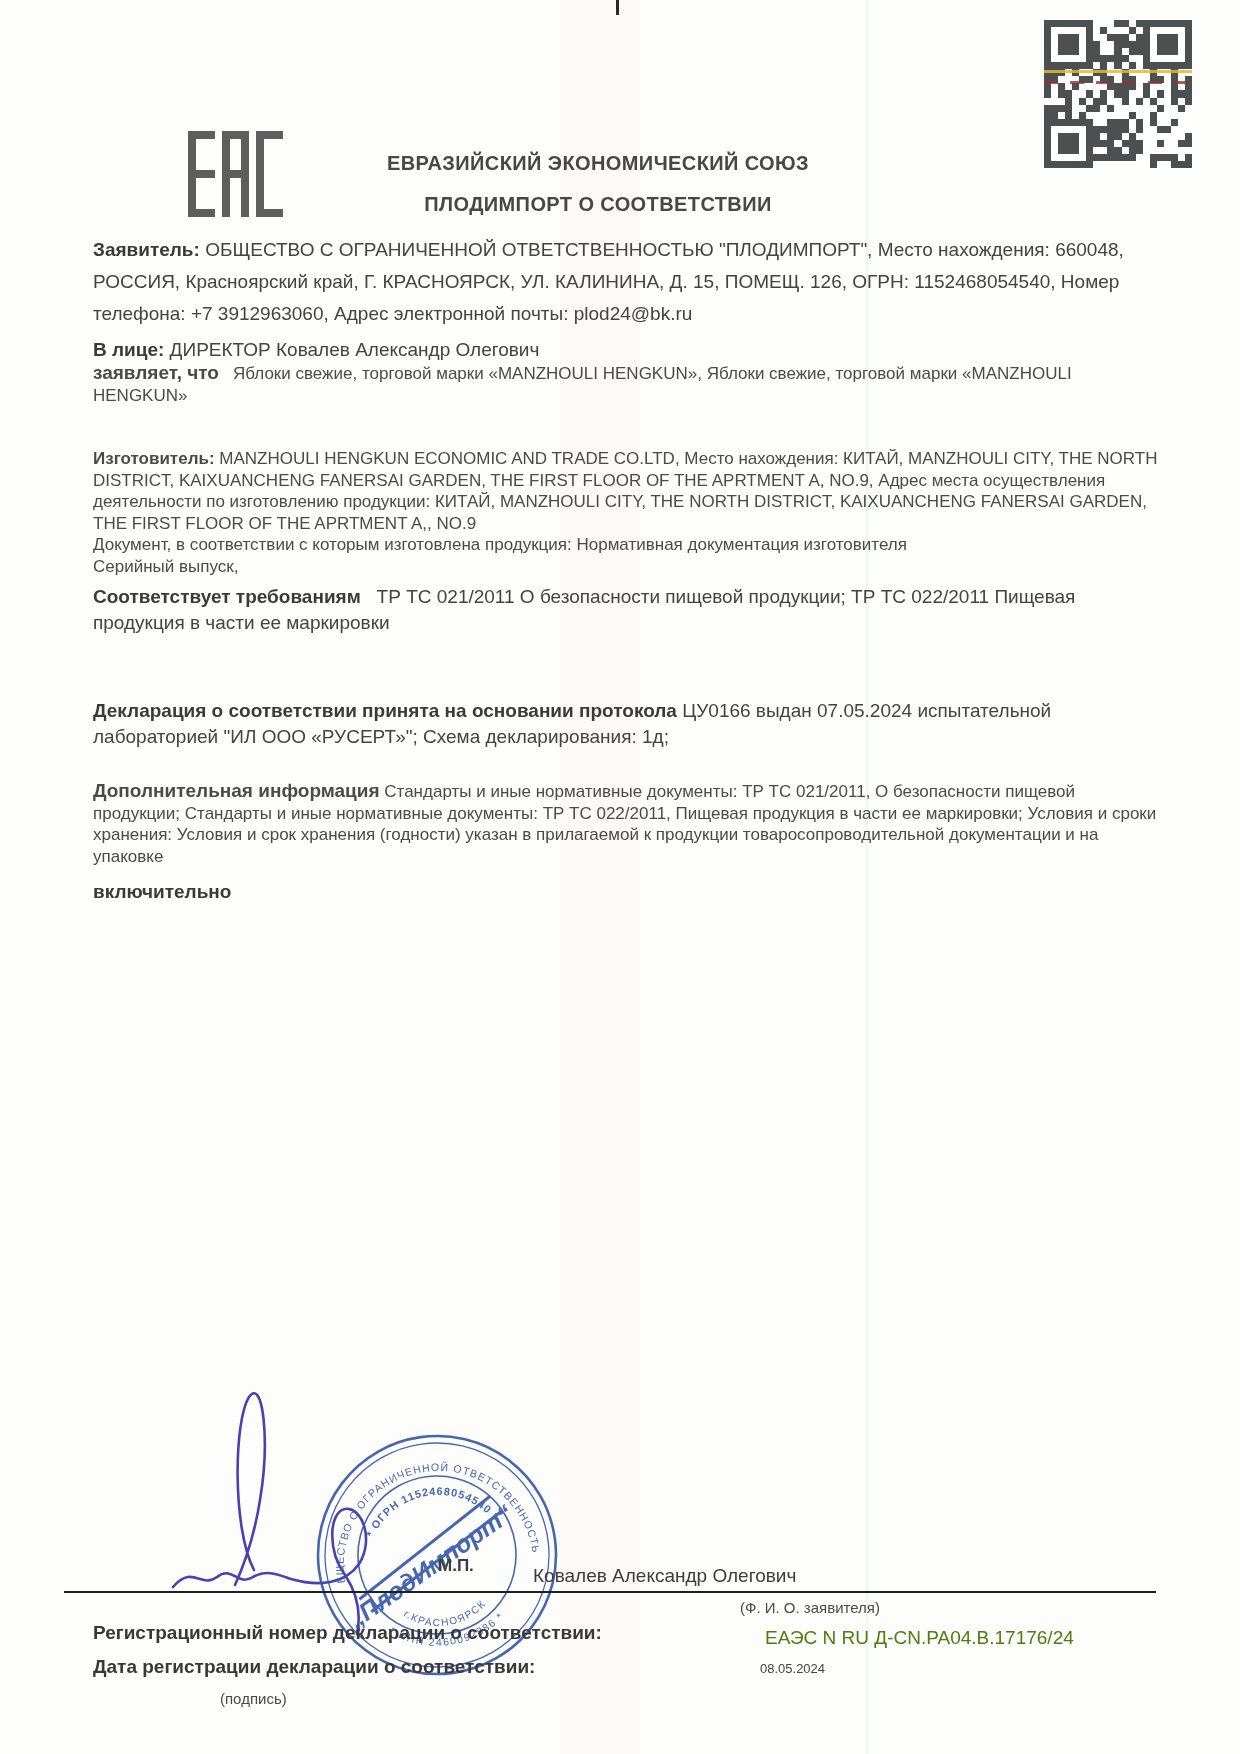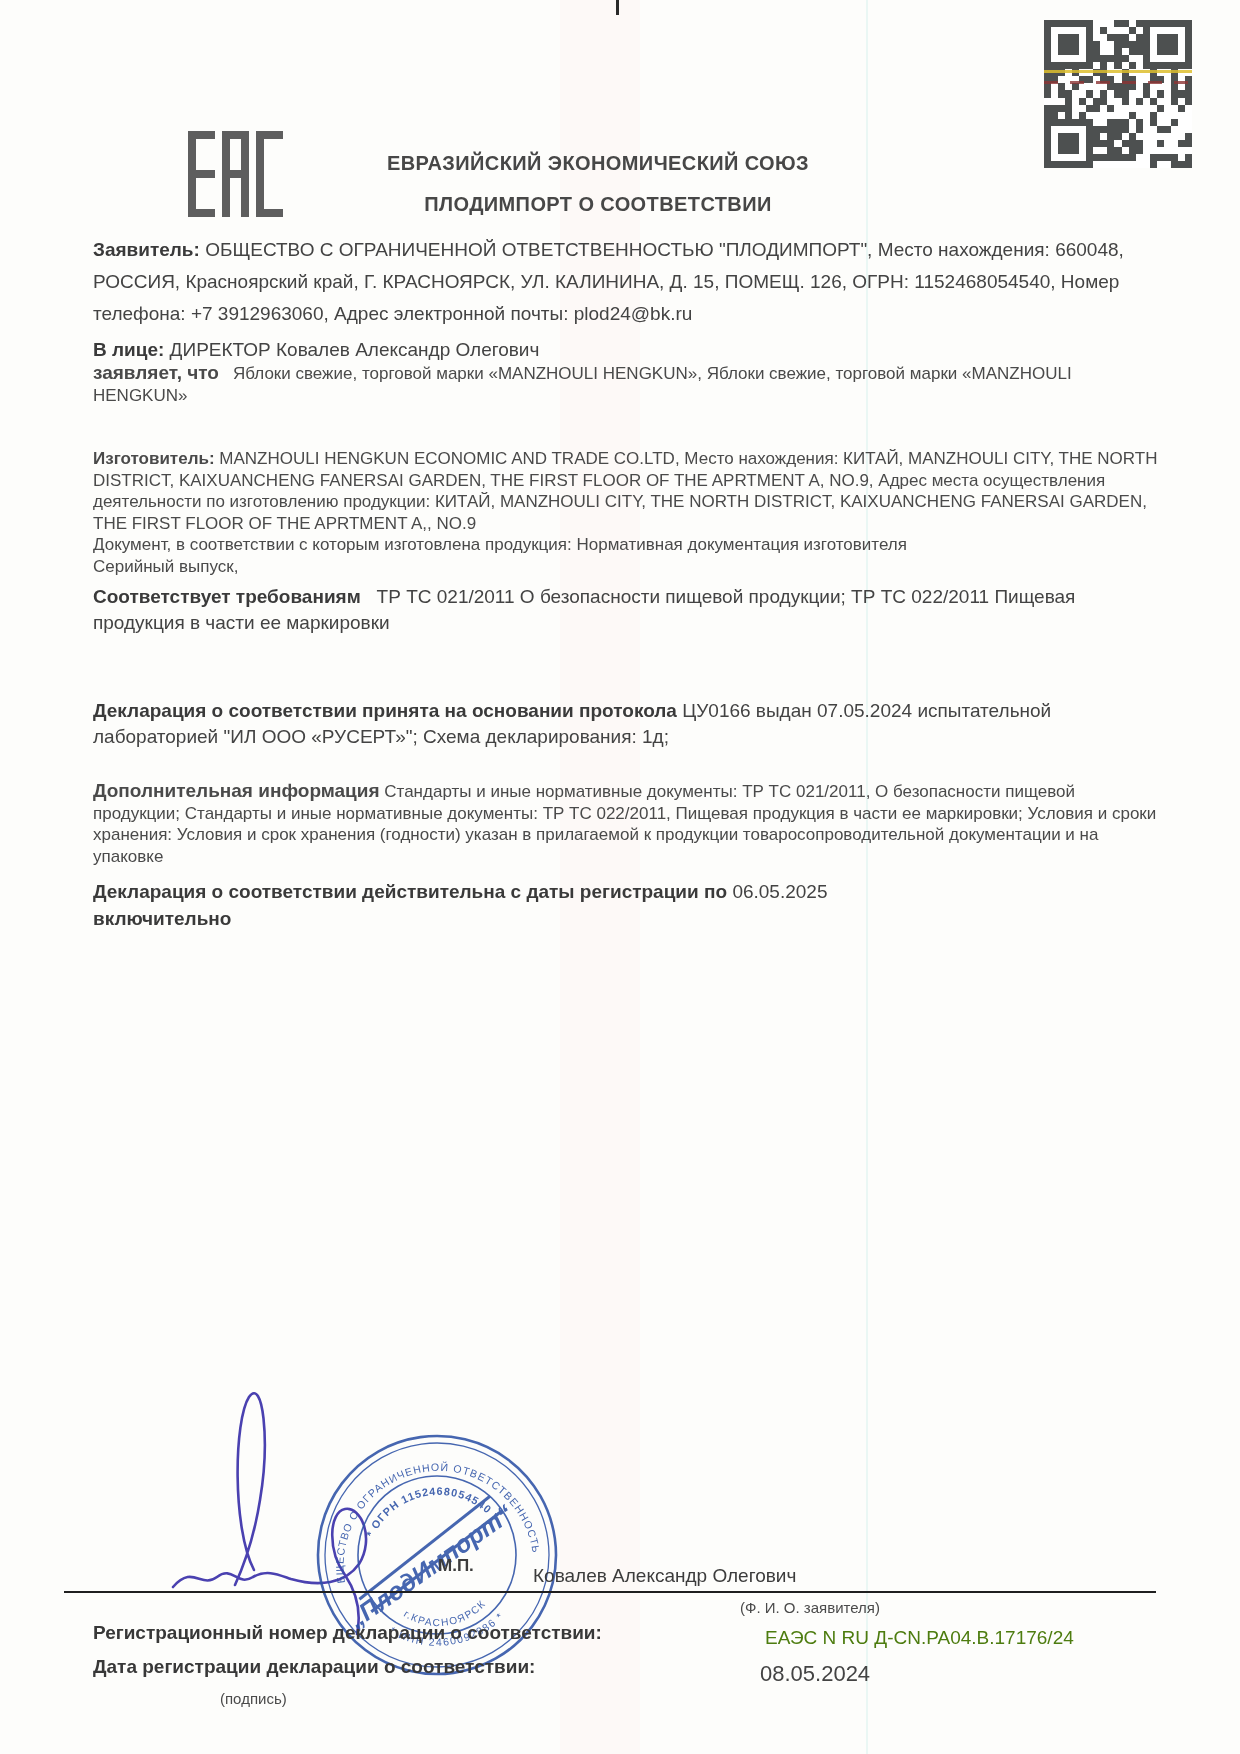--- a/index.html
+++ b/index.html
@@ -546,24 +546,20 @@
   <b class="lbl">Декларация о соответствии принята на основании протокола</b>
   <span>ЦУ0166 выдан 07.05.2024 испытательной лабораторией "ИЛ ООО «РУСЕРТ»"; Схема декларирования: 1д;</span>
 </div>
 
 <div class="abs small" style="left:93px;top:780px;width:1067px;">
   <b class="lbl" style="font-size:19px;">Дополнительная информация</b>
   <span>Стандарты и иные нормативные документы: ТР ТС 021/2011, О безопасности пищевой продукции; Стандарты и иные нормативные документы: ТР ТС 022/2011, Пищевая продукция в части ее маркировки; Условия и сроки хранения: Условия и срок хранения (годности) указан в прилагаемой к продукции товаросопроводительной документации и на упаковке</span>
 </div>
 
 <div class="abs para" style="left:93px;top:878px;width:1000px;line-height:27px;">
-  <div>
-    <b class="lbl">Декларация о соответствии действительна с даты регистрации по</b>
-    <span>06.05.2025</span>
-  </div>
   <b class="lbl">включительно</b>
 </div>
 
 <svg class="sig-svg" style="left:148px;top:1378px;" width="340" height="270" viewBox="0 0 340 270">
   <g fill="none" stroke="#4a41b0" stroke-width="2.6" stroke-linecap="round">
     <path d="M 106 192 C 84 150 86 42 101 19 C 115 -1 122 62 112 122 C 105 166 92 196 87 207"></path>
     <path d="M 25 209 C 45 186 53 211 69 199 C 85 187 89 209 105 199 C 119 191 131 197 143 201
              C 171 209 197 206 211 186 C 227 160 213 128 197 131 C 181 134 179 172 197 197
              C 207 212 214 232 209 256"></path>
   </g>
@@ -601,13 +597,13 @@
 <div class="abs" style="left:438px;top:1556px;font-size:17px;font-weight:bold;color:#3c3c3c;">М.П.</div>
 <div class="abs" style="left:533px;top:1565px;font-size:19px;color:#3c3c3c;">Ковалев Александр Олегович</div>
 
 <div class="abs rule" style="left:64px;top:1591px;width:1092px;"></div>
 <div class="abs caption" style="left:220px;top:1690px;">(подпись)</div>
 <div class="abs caption" style="left:740px;top:1599px;">(Ф. И. О. заявителя)</div>
 
 <div class="abs" style="left:93px;top:1622px;font-size:19px;font-weight:bold;color:#383838;">Регистрационный номер декларации о соответствии:</div>
 <div class="abs" style="left:765px;top:1627px;font-size:19px;color:#4d7c0f;">ЕАЭС N RU Д-CN.PA04.B.17176/24</div>
 <div class="abs" style="left:93px;top:1656px;font-size:19px;font-weight:bold;color:#383838;">Дата регистрации декларации о соответствии:</div>
-<div class="abs" style="left:760px;top:1661px;font-size:22px;color:#434343;">08.05.2024</div>
+<div class="abs" style="left:760px;top:1661px;font-size:13px;color:#434343;">08.05.2024</div>
 
 </body></html>

